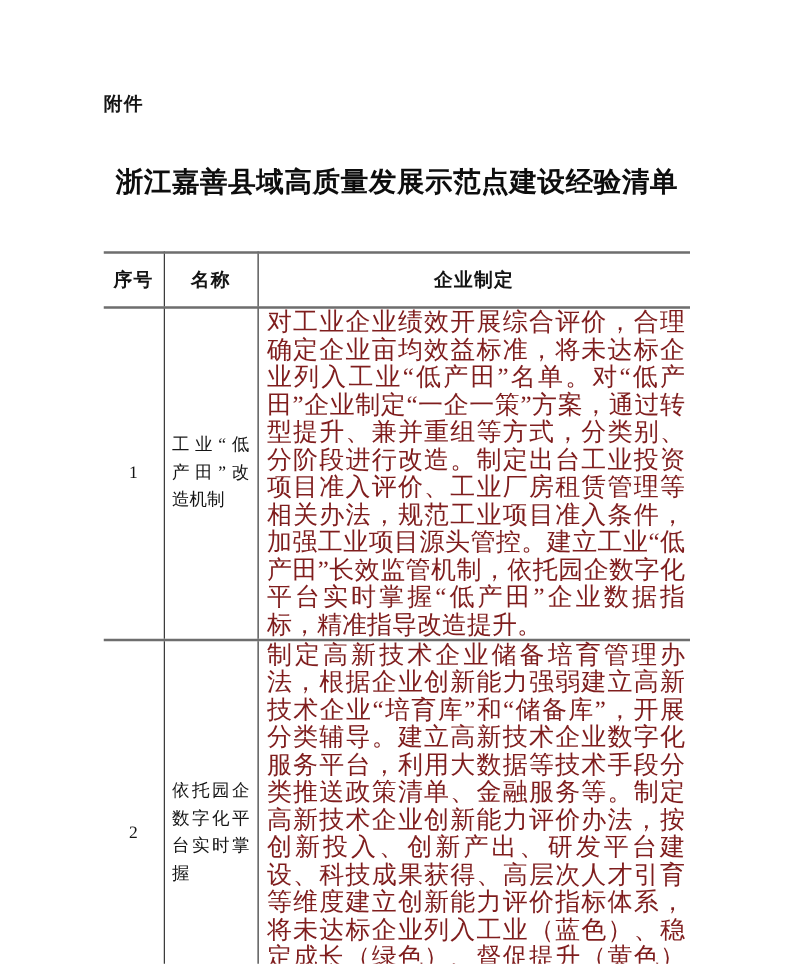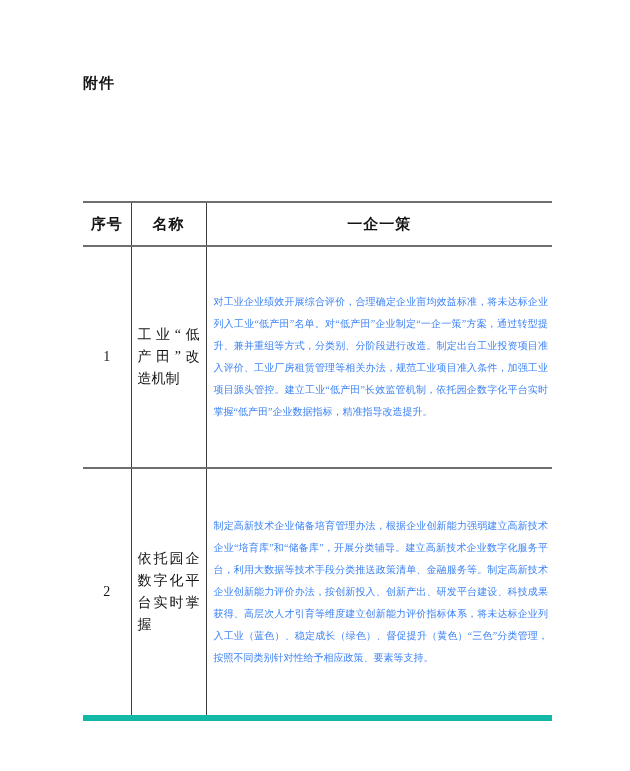--- a/index.html
+++ b/index.html
@@ -84,47 +84,48 @@
   }
   td.cell-name {
     font-size: 14px;
     line-height: 22px;
     padding: 15px 6px;
     text-align: justify;
     text-justify: inter-ideograph;
     color: #141414;
   }
   td.cell-content {
-    font-size: 10px;
+    font-size: 20px;
     line-height: 22px;
     padding: 0 4px 0 7px;
     text-align: justify;
     text-justify: inter-ideograph;
-    color: #3b82f6;
+    color: #7f1d1d;
   }
 </style>
 </head>
 <body>
 
 <div class="page">
 
   <div class="attachment">附件</div>
 
+  <h1 class="doc-title">浙江嘉善县域高质量发展示范点建设经验清单</h1>
 
   <table class="exp-table">
     <colgroup>
       <col class="col-no">
       <col class="col-name">
       <col class="col-content">
     </colgroup>
     <thead>
       <tr>
         <th>序号</th>
         <th>名称</th>
-        <th>一企一策</th>
+        <th>企业制定</th>
       </tr>
     </thead>
     <tbody>
       <tr class="row-1">
         <td class="cell-no">1</td>
         <td class="cell-name">工业“低产田”改造机制</td>
         <td class="cell-content">对工业企业绩效开展综合评价，合理确定企业亩均效益标准，将未达标企业列入工业“低产田”名单。对“低产田”企业制定“一企一策”方案，通过转型提升、兼并重组等方式，分类别、分阶段进行改造。制定出台工业投资项目准入评价、工业厂房租赁管理等相关办法，规范工业项目准入条件，加强工业项目源头管控。建立工业“低产田”长效监管机制，依托园企数字化平台实时掌握“低产田”企业数据指标，精准指导改造提升。</td>
       </tr>
       <tr class="row-2">
         <td class="cell-no">2</td>

